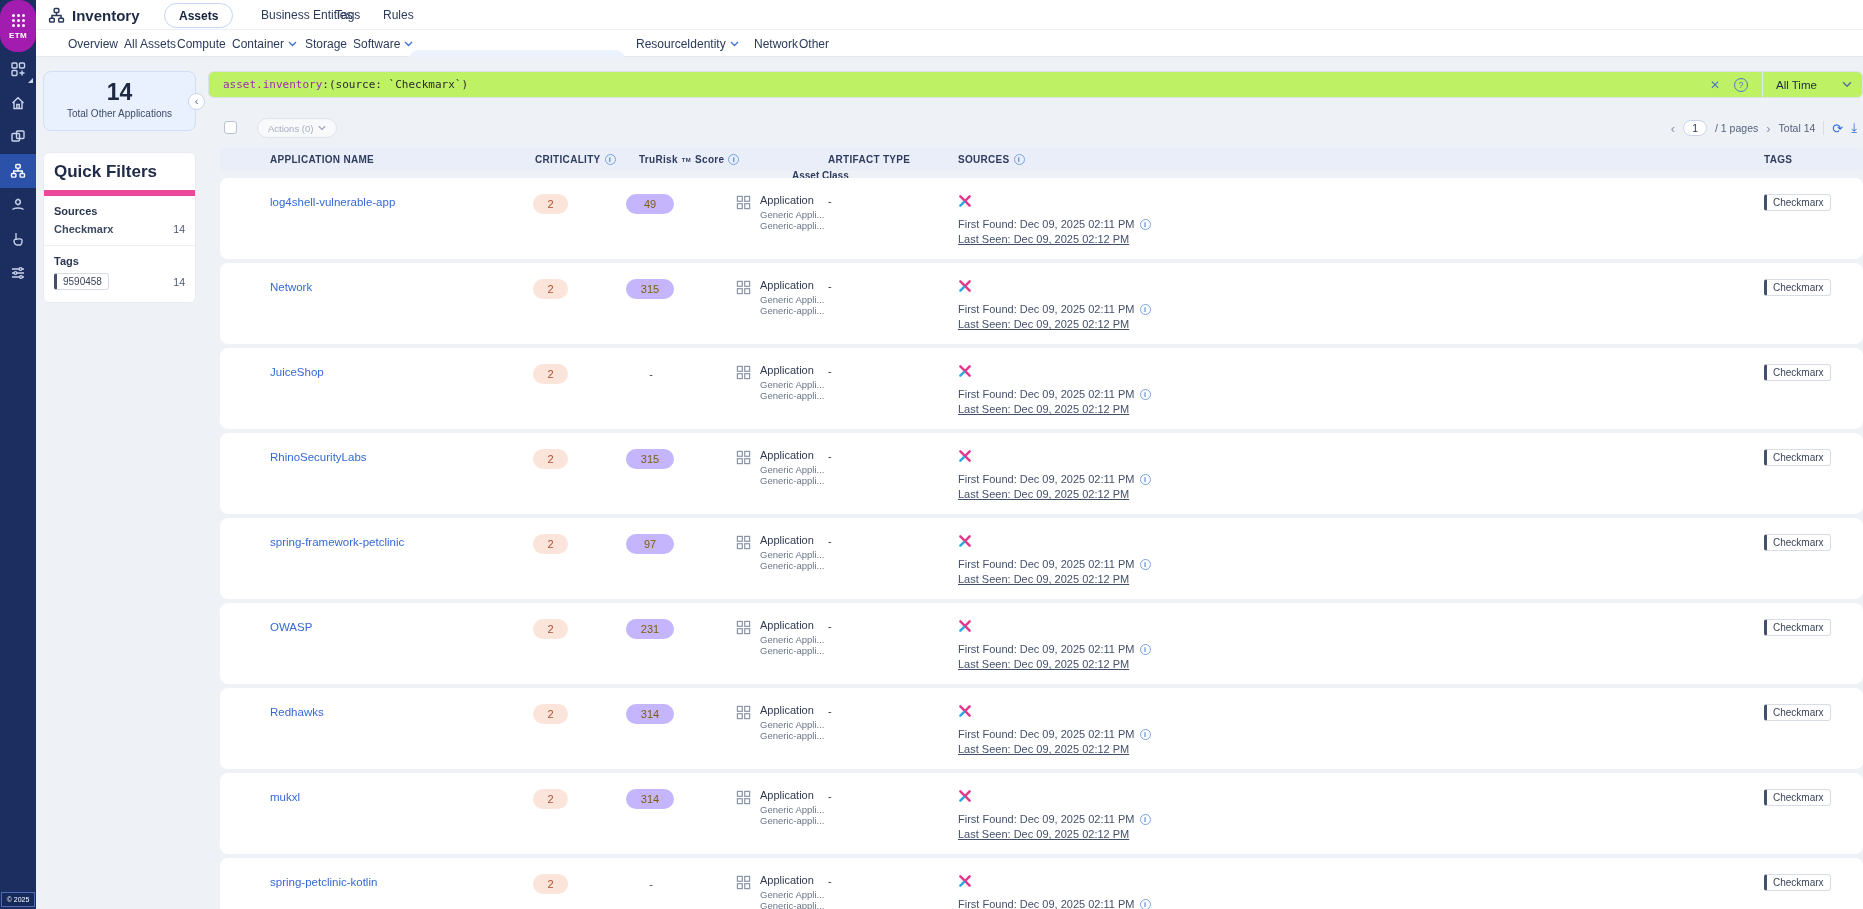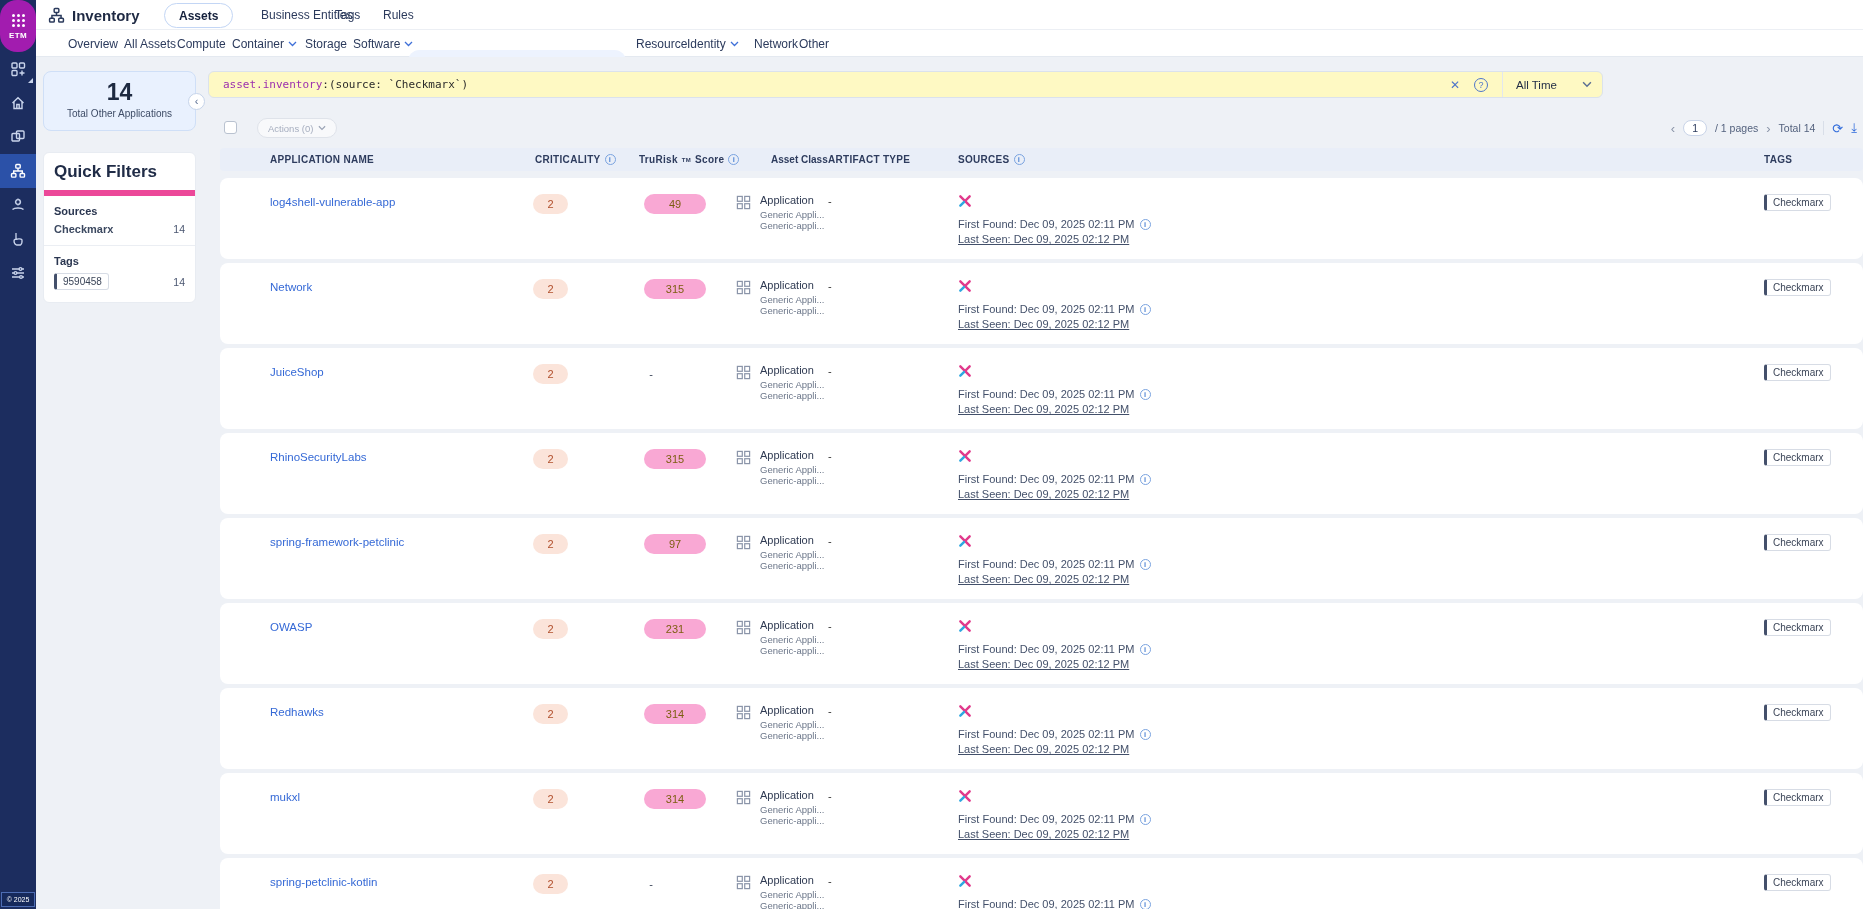--- a/index.html
+++ b/index.html
@@ -41,21 +41,21 @@
   .qf-panel { position:absolute; left:7px; top:95px; width:153px; background:#fff; border:1px solid #e8ecf2; border-radius:6px; }
   .qf-title { padding:9px 10px 8px; font-size:17px; font-weight:bold; color:#202c47; border-bottom:6px solid #ec4899; }
   .qf-sec-title { padding:9px 10px 4px; font-size:11px; font-weight:bold; color:#2a3650; }
   .qf-row { display:flex; justify-content:space-between; align-items:center; padding:2px 10px 10px; font-size:11px; color:#3c4960; font-weight:bold; cursor:pointer; }
   .qf-row .cnt, .qf-chip-row .cnt { font-weight:normal; font-size:10.5px; color:#4a5670; }
   .qf-div { border-top:1px solid #ebeef3; }
   .qf-chip-row { display:flex; justify-content:space-between; align-items:center; padding:2px 10px 12px; }
   .chip { border:1px solid #d7dce5; border-left:3px solid #44506b; border-radius:3px; padding:2px 6px; font-size:10px; color:#3a4457; background:#fff; cursor:pointer; white-space:nowrap; }
 
   
-  .searchbar { position:absolute; left:172px; top:14px; width:1395px; height:27px; background:#fef9c3; border:1px solid #dbe2ec; border-radius:6px; display:flex; align-items:center; padding-left:14px; }
+  .searchbar { position:absolute; left:172px; top:14px; width:1655px; height:27px; background:#bef264; border:1px solid #dbe2ec; border-radius:6px; display:flex; align-items:center; padding-left:14px; }
   .query { font-family:"DejaVu Sans Mono", monospace; font-size:11px; color:#2a2a2a; flex:1; white-space:nowrap; overflow:hidden; cursor:text; }
   .query .fld { color:#9b2fae; }
   .sb-ico { font-size:12px; color:#4f76c9; margin-right:14px; cursor:pointer; }
   .help-ico { width:14px; height:14px; border:1px solid #4f76c9; border-radius:50%; font-size:9px; display:flex; align-items:center; justify-content:center; margin-right:14px; }
   .time-box { border-left:1px solid #e2e7ef; height:100%; width:100px; display:flex; align-items:center; justify-content:space-between; padding:0 10px 0 13px; font-size:11.5px; color:#1f2a44; cursor:pointer; }
 
   
   .cb { position:absolute; left:188px; top:64px; width:13px; height:13px; border:1.5px solid #b9c2d0; border-radius:3px; background:#fff; cursor:pointer; }
   .actions-btn { position:absolute; left:221px; top:61px; height:20px; border:1px solid #dfe3ea; border-radius:10px; background:#f8f9fb; color:#a6aebf; font-size:9.5px; display:flex; align-items:center; gap:5px; padding:0 10px; cursor:default;justify-content:space-between; }
   .pager { position:absolute; right:6px; top:61px; height:20px; display:flex; align-items:center; gap:8px; font-size:10.5px; color:#54627e; }
@@ -66,21 +66,21 @@
 
   
   .thead { position:absolute; left:184px; top:91px; right:0; height:23px; background:#e9eef8; border-radius:4px; }
   .th { position:absolute; top:0; height:23px; display:flex; align-items:center; gap:4px; font-size:10px; font-weight:bold; color:#2e3c5e; letter-spacing:.3px; white-space:nowrap; }
   .th sup { font-size:6px; }
   .rows { position:absolute; left:184px; top:121px; right:0; bottom:0; overflow:hidden; }
   .row { position:relative; height:81px; margin-bottom:4px; background:#fff; border-radius:8px; }
   .cell { position:absolute; white-space:nowrap; }
   .app-link { left:50px; top:18px; font-size:11.5px; color:#3569d6; cursor:pointer; }
   .crit-pill { left:313px; top:16px; width:35px; height:20px; border-radius:10px; background:#fbe4da; color:#b14f2c; font-size:11px; display:flex; align-items:center; justify-content:center; }
-  .score-pill { left:424px; top:16px; width:62px; height:20px; border-radius:10px; background:#f9a8d4; color:#7d5e11; font-size:11px; display:flex; align-items:center; justify-content:center; }
+  .score-pill { left:406px; top:16px; width:48px; height:20px; border-radius:10px; background:#c4b5fd; color:#7d5e11; font-size:11px; display:flex; align-items:center; justify-content:center; }
   .score-pill.score-empty { background:transparent; color:#3a4457; width:20px; left:421px; }
   .ac-icon { left:516px; top:17px; }
   .ac-1 { left:540px; top:16px; font-size:11px; color:#2f3a52; }
   .ac-2 { left:540px; top:31px; font-size:9.5px; color:#6b7689; }
   .ac-3 { left:540px; top:42px; font-size:9.5px; color:#6b7689; }
   .artifact { left:608px; top:17px; font-size:11px; color:#333; }
   .src-icon { left:738px; top:16px; }
   .ff { left:738px; top:40px; font-size:11px; color:#43506a; display:flex; align-items:center; gap:5px; }
   .ls { left:738px; top:55px; font-size:11px; color:#43506a;text-decoration:underline; }
   .info-i { width:11px; height:11px; border:1px solid #7aa3e0; border-radius:50%; color:#4b82d4; font-size:7.5px; font-weight:bold; display:inline-flex; align-items:center; justify-content:center; cursor:pointer; }
@@ -284,21 +284,21 @@
       <div class="th" style="left:315px">
         <span>CRITICALITY</span>
         <span class="info-i">i</span>
       </div>
       <div class="th" style="left:419px">
         <span>TruRisk</span>
           <sup>TM</sup>
           <span>Score</span>
         <span class="info-i">i</span>
       </div>
-      <div class="th" style="left:551px; letter-spacing:0;">Asset Class</div>
+      <div class="th" style="left:572px; letter-spacing:0;margin-top:16px;">Asset Class</div>
       <div class="th" style="left:608px">ARTIFACT TYPE</div>
       <div class="th" style="left:738px">
         <span>SOURCES</span>
         <span class="info-i">i</span>
       </div>
       <div class="th" style="left:1544px">TAGS</div>
     </div>
 
     <div class="rows">
   <div class="row">

